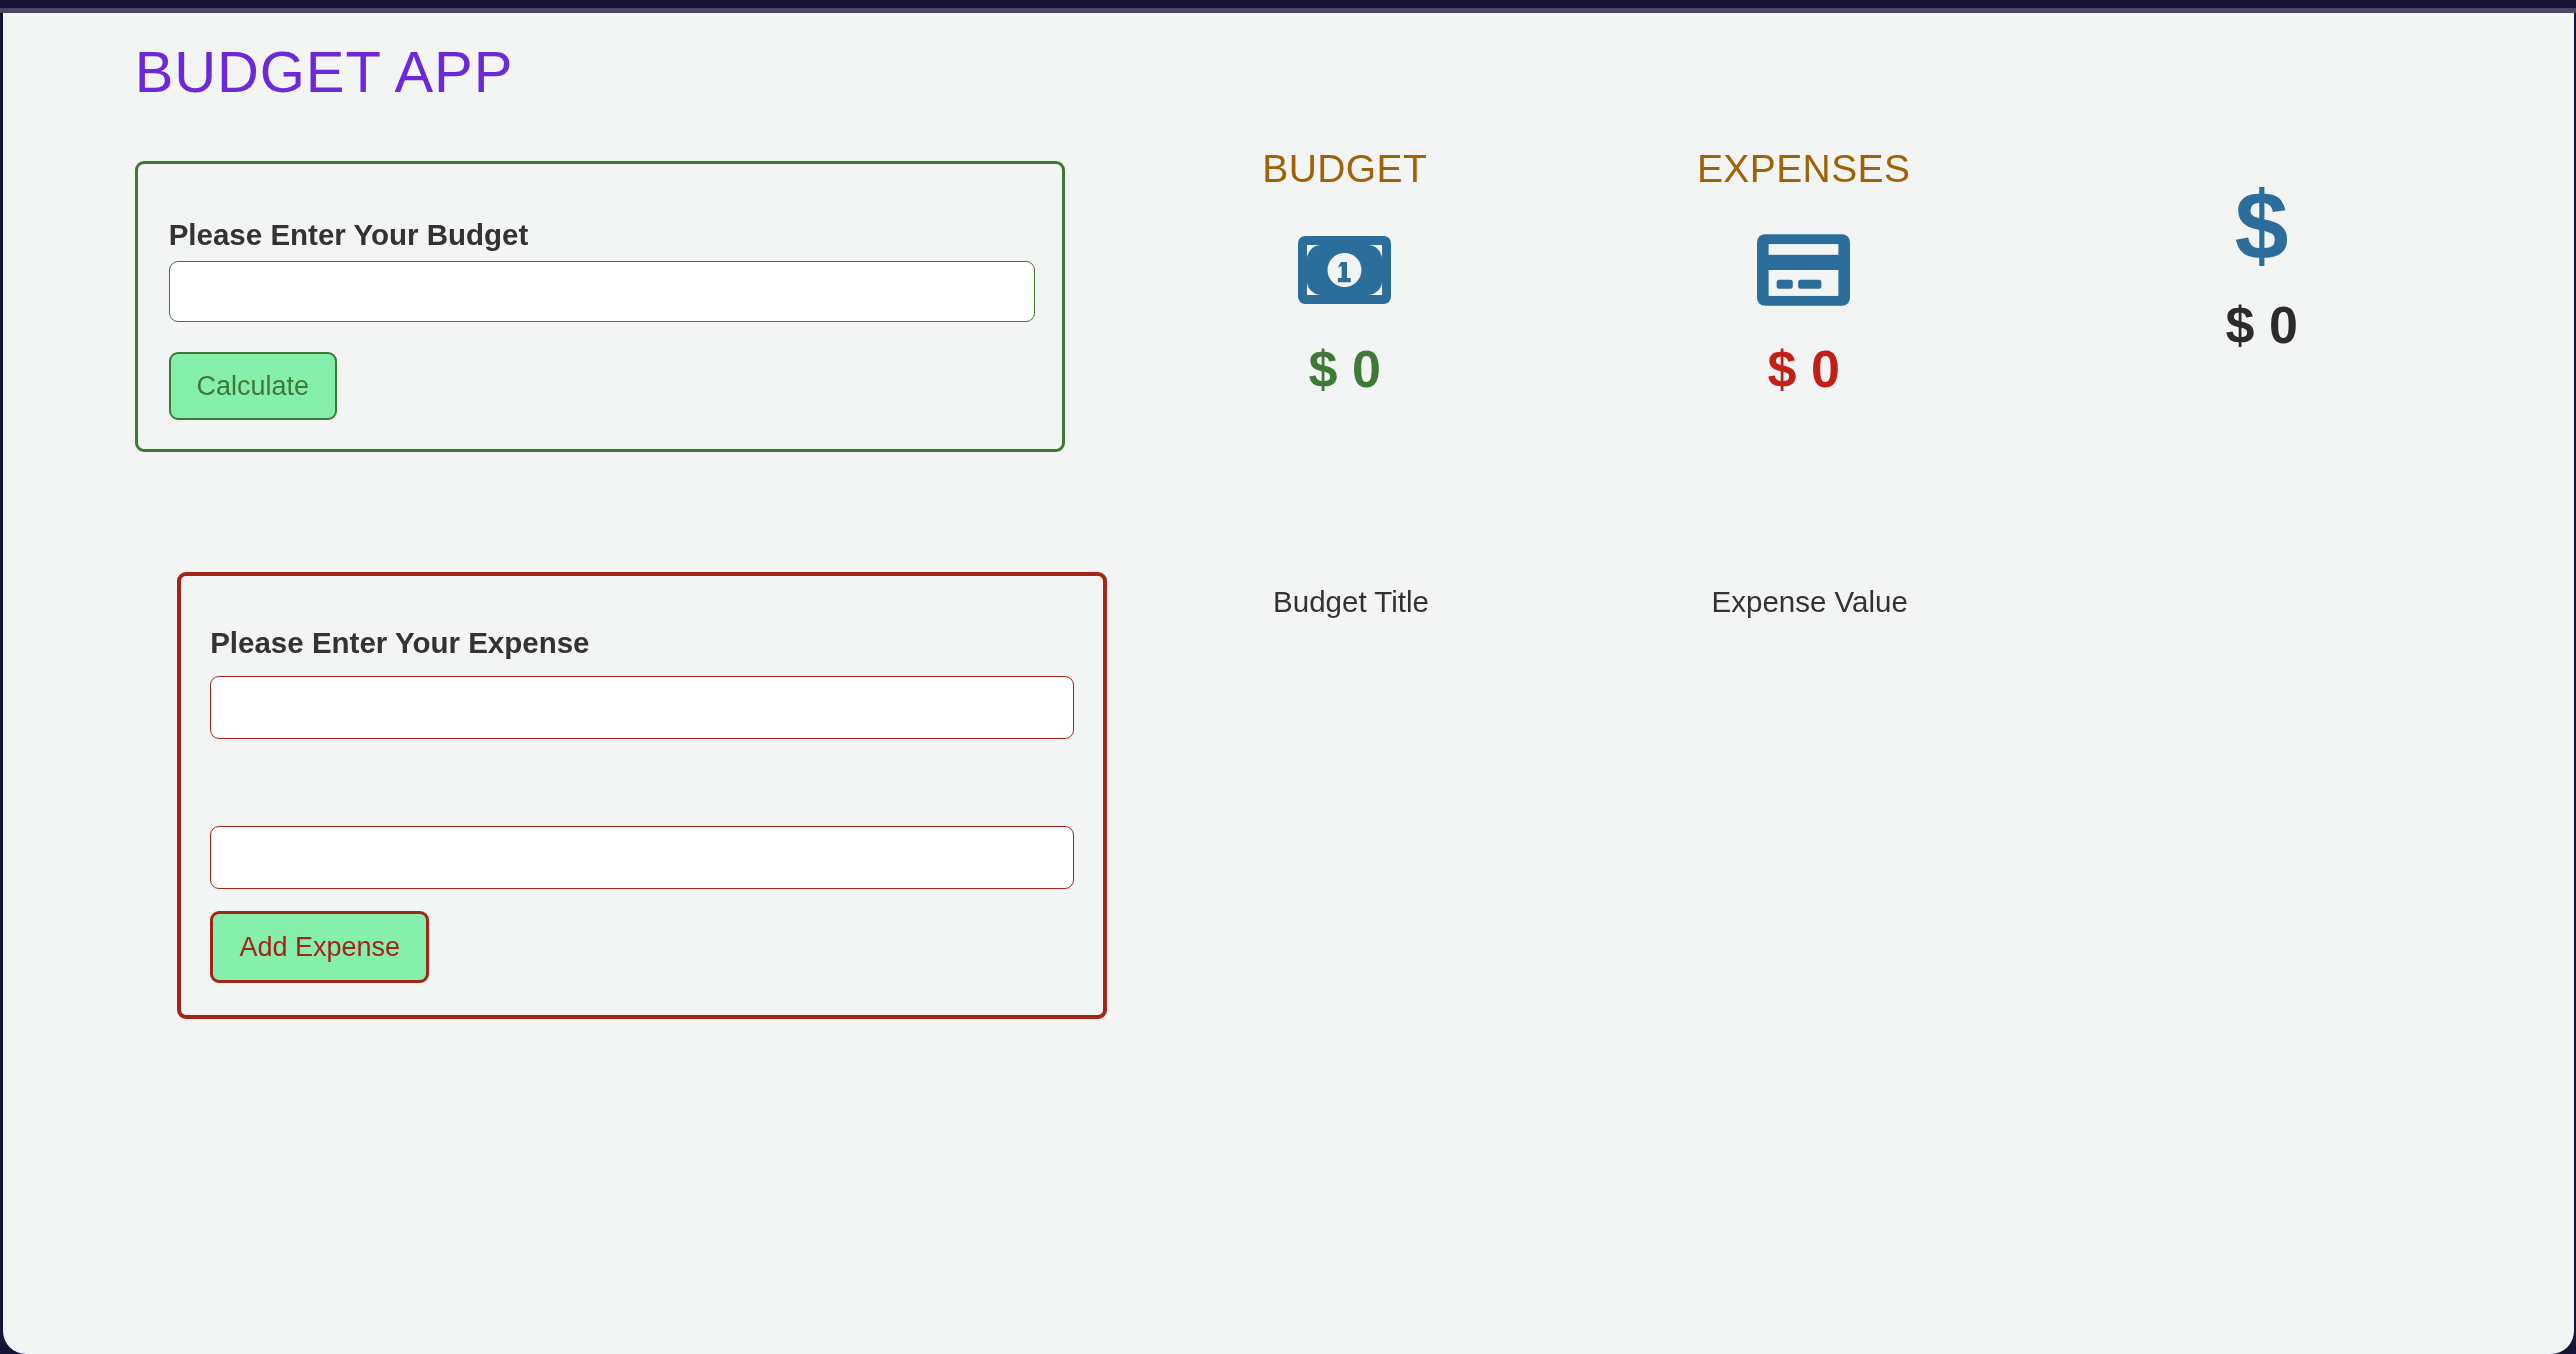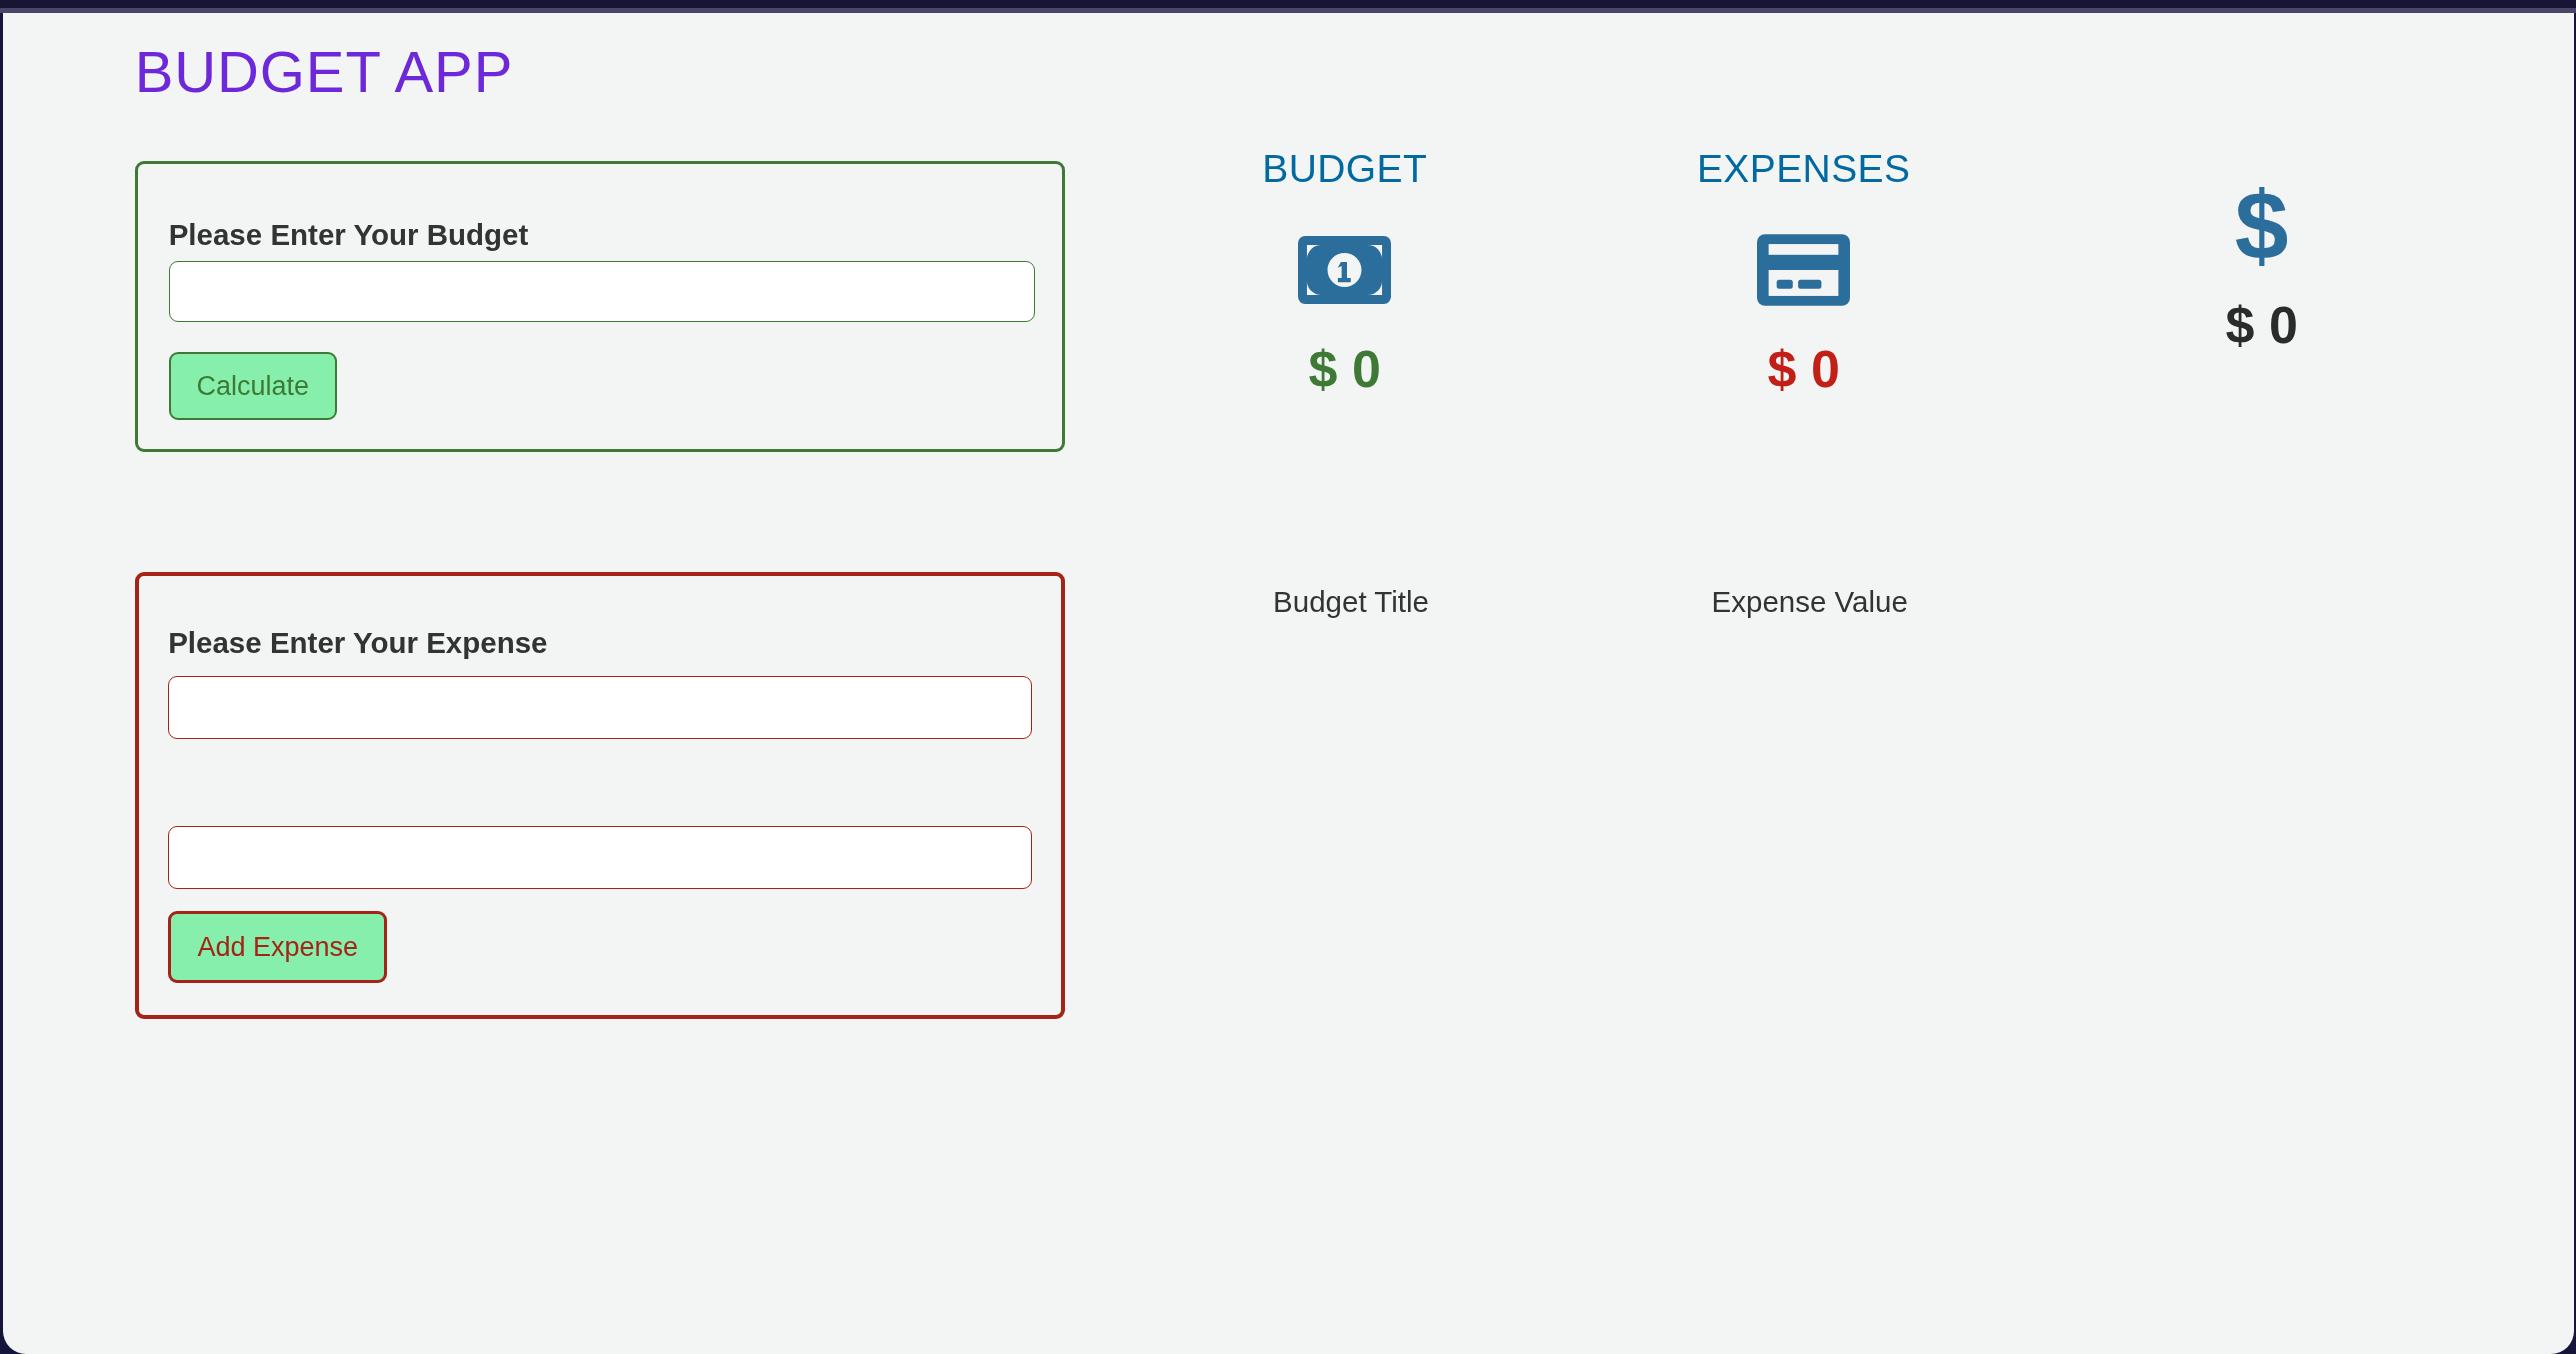--- a/index.html
+++ b/index.html
@@ -69,20 +69,21 @@
   }
   #budget-card {
     top: 148px;
     height: 291px;
     border: 3.6px solid #3e7a35;
   }
   #expense-card {
     top: 559px;
     height: 447px;
     border: 4.5px solid #a42418;
+    margin-left: 42px;
   }
   .field-label {
     position: absolute;
     font-size: 29.5px;
     font-weight: 700;
     color: #333333;
     white-space: nowrap;
   }
   .text-input {
     position: absolute;
@@ -150,21 +151,21 @@
     width: 358px;
     text-align: center;
   }
   #col-budget   { left: 0px; }
   #col-expenses { left: 459px; }
   #col-balance  { left: 917px; }
 
   .summary-heading {
     font-size: 39px;
     font-weight: 400;
-    color: #0369a1;
+    color: #a16207;
     letter-spacing: 0.4px;
     white-space: nowrap;
   }
   .summary-icon {
     height: 98px;
     margin-top: 30px;
     display: flex;
     align-items: center;
     justify-content: center;
   }

